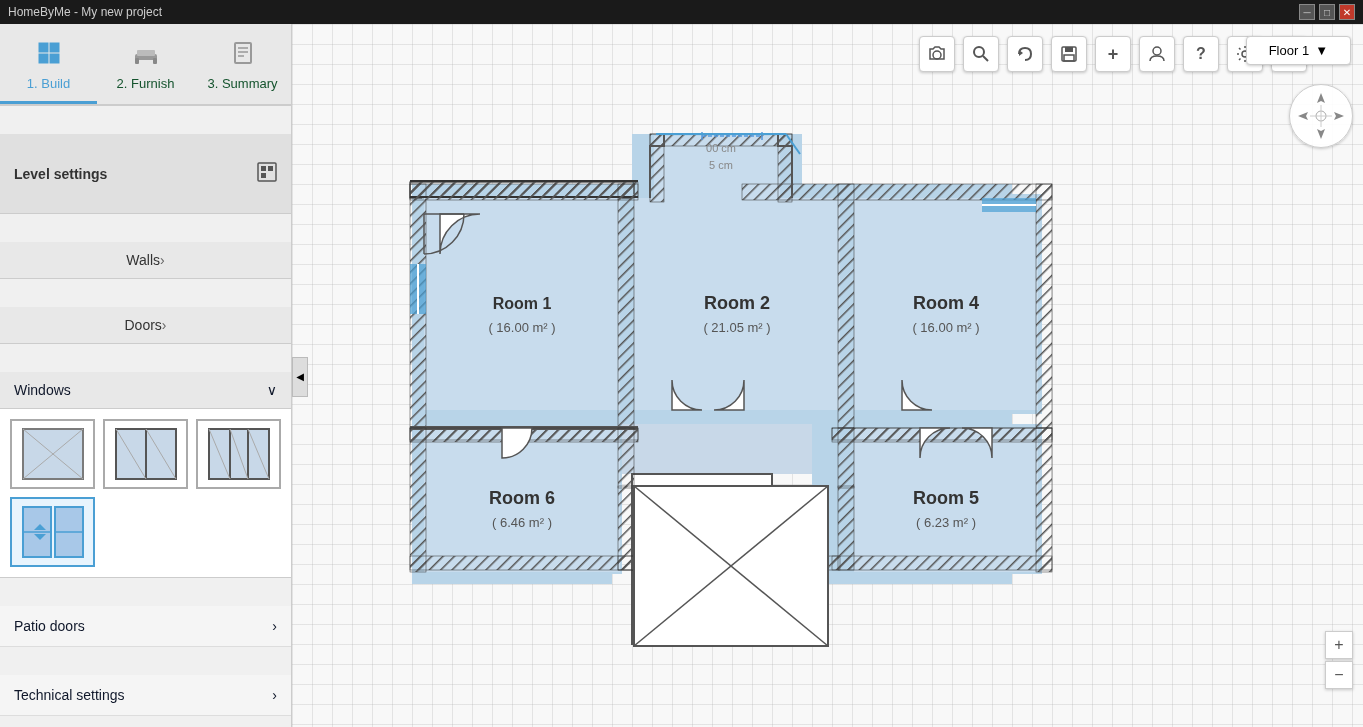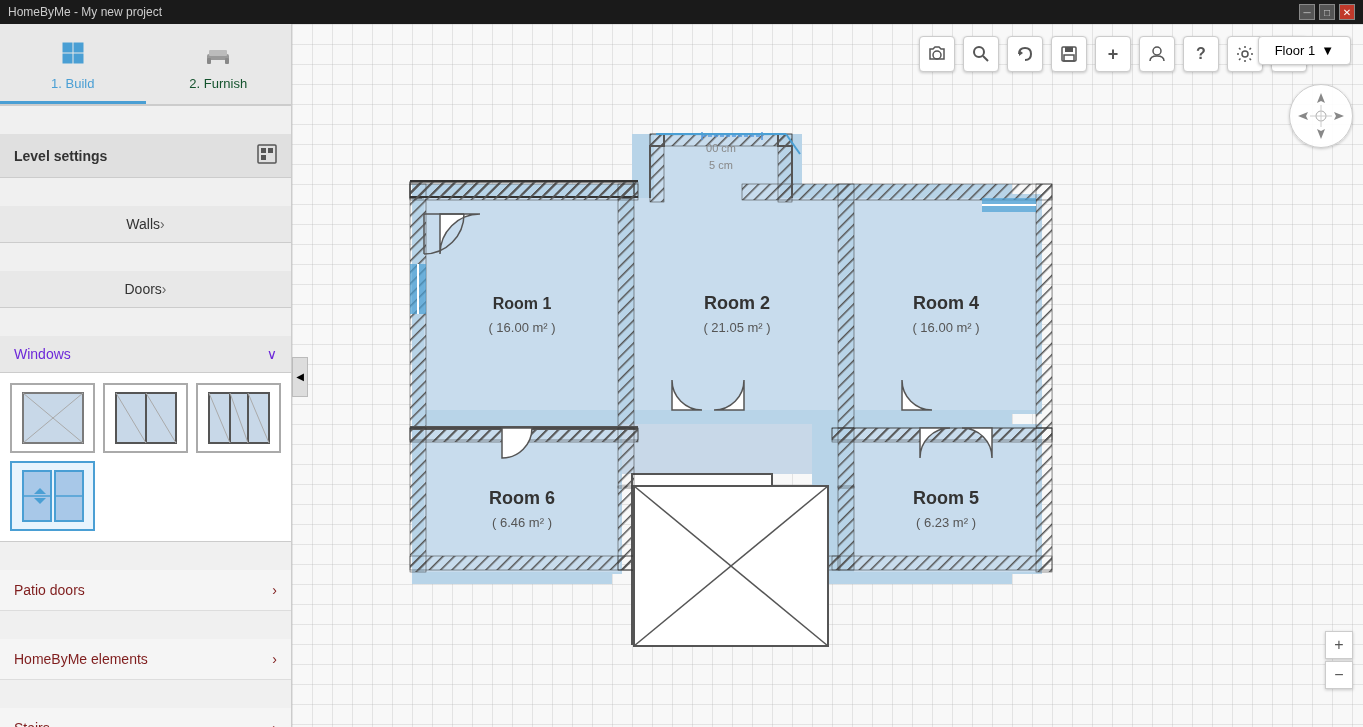--- a/index.html
+++ b/index.html
@@ -86,21 +86,21 @@
     }
     .windows-header {
       display: flex;
       justify-content: space-between;
       align-items: center;
       padding: 10px 14px;
       background: #e8e8e8;
       border-bottom: 1px solid #ccc;
       cursor: pointer;
       font-size: 14px;
-      color: #6d28d9;
+      color: #0f172a;
     }
     .windows-grid {
       display: grid;
       grid-template-columns: repeat(3, 1fr);
       gap: 8px;
       padding: 10px;
     }
     .window-item {
       border: 2px solid #aaa;
       background: #fff;
@@ -122,29 +122,29 @@
     
     .sidebar-item {
       display: flex;
       justify-content: space-between;
       align-items: center;
       padding: 12px 14px;
       border-bottom: 1px solid #ddd;
       cursor: pointer;
       background: #f5f5f5;
       font-size: 14px;
-      color: #7f1d1d;
+      color: #0f172a;
     }
 
     
     .level-settings {
       display: flex;
       justify-content: space-between;
       align-items: center;
-      padding: 10px 14px;
+      padding: 28px 14px;
       background: #e0e0e0;
       border-bottom: 1px solid #ccc;
       font-size: 14px;
       font-weight: bold;
       color: #333;
     }
 
     
     #canvas-area {
       flex: 1;
@@ -187,21 +187,21 @@
     }
 
     
     #floor-selector {
       position: absolute;
       top: 10px;
       right: 10px;
       background: #fff;
       border: 1px solid #ccc;
       border-radius: 4px;
-      padding: 6px 16px;
+      padding: 6px 22px;
       font-size: 13px;
       display: flex;
       align-items: center;
       gap: 6px;
       cursor: pointer;
       box-shadow: 0 1px 3px rgba(0,0,0,0.2);
       z-index: 20;
     }
 
     
@@ -301,20 +301,31 @@
         <span class="nav-tab-icon">
           <svg width="26" height="26" viewBox="0 0 26 26">
             <rect x="2" y="14" width="22" height="6" rx="2" fill="#999"></rect>
             <rect x="4" y="10" width="18" height="6" rx="1" fill="#bbb"></rect>
             <rect x="2" y="18" width="4" height="6" rx="1" fill="#888"></rect>
             <rect x="20" y="18" width="4" height="6" rx="1" fill="#888"></rect>
           </svg>
         </span>
         <span>2. Furnish</span>
       </div>
+      <div class="nav-tab">
+        <span class="nav-tab-icon">
+          <svg width="26" height="26" viewBox="0 0 26 26">
+            <rect x="5" y="3" width="16" height="20" rx="1" fill="none" stroke="#999" stroke-width="2"></rect>
+            <line x1="8" y1="8" x2="18" y2="8" stroke="#999" stroke-width="1.5"></line>
+            <line x1="8" y1="12" x2="18" y2="12" stroke="#999" stroke-width="1.5"></line>
+            <line x1="8" y1="16" x2="14" y2="16" stroke="#999" stroke-width="1.5"></line>
+          </svg>
+        </span>
+        <span>3. Summary</span>
+      </div>
     </div>
 
     <div class="level-settings">
       <span>Level settings</span>
       <span>
         <svg width="20" height="20" viewBox="0 0 20 20">
           <rect x="1" y="1" width="18" height="18" rx="1" fill="none" stroke="#555" stroke-width="1.5"></rect>
           <rect x="4" y="4" width="5" height="5" fill="#555"></rect>
           <rect x="11" y="4" width="5" height="5" fill="#555"></rect>
           <rect x="4" y="11" width="5" height="5" fill="#555"></rect>
@@ -381,21 +392,21 @@
         </div>
       </div>
     </div>
 
     <div class="sidebar-item">
       <span>Patio doors</span>
       <span class="chevron">›</span>
     </div>
 
     <div class="sidebar-item">
-      <span>HomeByMe elements</span>
+      <span>Technical settings</span>
       <span class="chevron">›</span>
     </div>
 
     <div class="sidebar-item">
       <span>Stairs</span>
       <span class="chevron">›</span>
     </div>
 
   </div>
 

